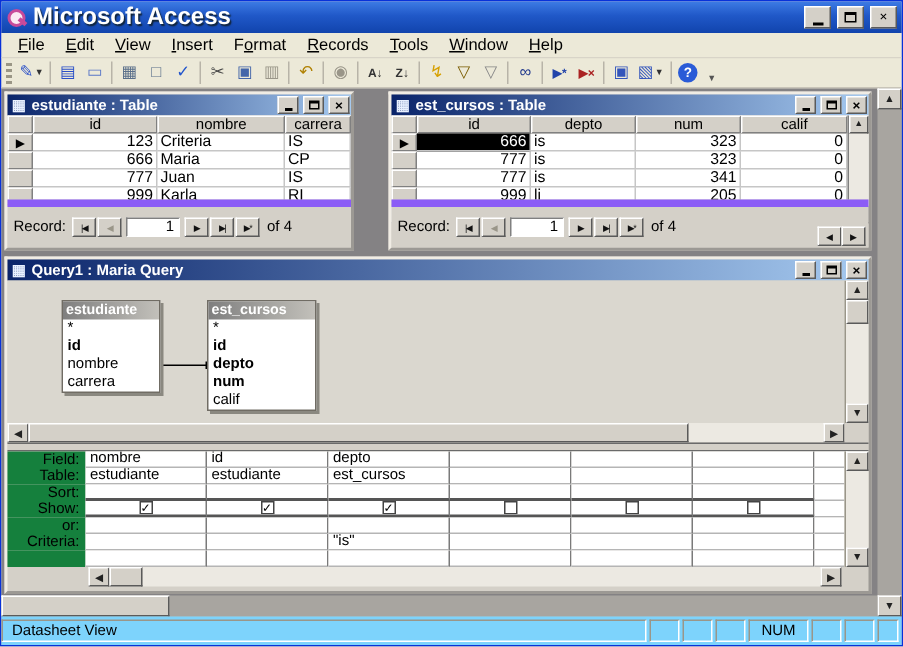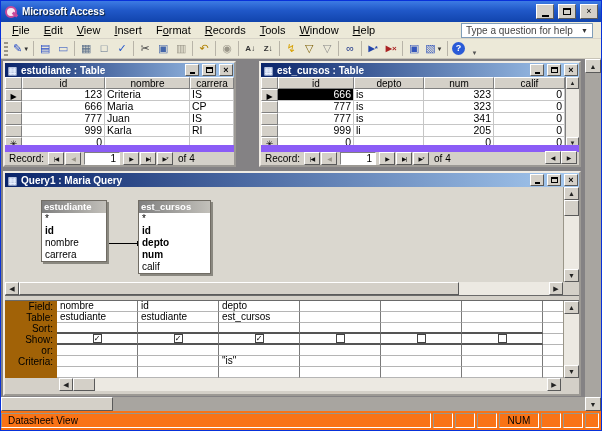--- a/index.html
+++ b/index.html
@@ -4,21 +4,21 @@
 <style>
   * { box-sizing: border-box; margin: 0; padding: 0; }
   html,body { width:602px; height:431px; overflow:hidden; }
   body { font-family:"Liberation Sans", sans-serif; font-size:11px; background:#d4d0c8; }
   .app { position:relative; width:602px; height:431px; border:1px solid #0831d9; background:#ece9d8; }
 
   
   .titlebar { position:absolute; left:0; top:0; right:0; height:21px;
     background:linear-gradient(180deg,#3d7be4 0%,#2058c8 45%,#1144ad 100%);
     display:flex; align-items:center; padding:0 3px; gap:4px; }
-  .titlebar .title { color:#fff; font-weight:bold; font-size:10px; flex:1;
+  .titlebar .title { color:#fff; font-weight:bold; font-size:16px; flex:1;
     text-shadow:1px 1px 1px #123; white-space:nowrap; }
   .app-icon { width:14px; height:14px; position:relative; flex:0 0 14px; }
   .app-icon::before { content:""; position:absolute; left:1px; top:1px; width:8px; height:8px;
     border:2px solid #c84a9a; border-radius:50%; background:#fbe9f3; }
   .app-icon::after { content:""; position:absolute; left:8px; top:8px; width:6px; height:3px;
     background:#c84a9a; transform:rotate(40deg); }
   .winbtn { width:18px; height:15px; background:#d4d0c8; border:1px solid;
     border-color:#fff #5a5a5a #5a5a5a #fff; display:flex; align-items:center; justify-content:center;
     font-size:9px; color:#000; line-height:1; }
   .winbtn i { font-style:normal; }
@@ -75,22 +75,22 @@
     line-height:11px; padding:0 2px; overflow:hidden; white-space:nowrap; }
   .ds-cell.num { text-align:right; }
   .ds-cell.cellsel { background:#000; color:#fff; }
 
   .ds-vscroll { position:absolute; top:14px; width:14px; background:#ece9e2; border-left:1px solid #808080; }
   .sb-btn { width:100%; height:12px; background:#d4d0c8; border:1px solid; border-color:#fff #5a5a5a #5a5a5a #fff;
     font-size:6px; display:flex; align-items:center; justify-content:center; color:#222; }
   .ds-vscroll .sb-btn.bot { position:absolute; bottom:0; }
 
   
-  .recnavbar { position:absolute; left:0; right:0; bottom:0; height:20px; background:#d4d0c8;
-    border-top:7px solid #8b5cf6; display:flex; align-items:center; padding-left:4px; gap:1px; }
+  .recnavbar { position:absolute; left:0; right:0; bottom:0; height:32px; background:#d4d0c8;
+    border-top:5px solid #8b5cf6; display:flex; align-items:center; padding-left:4px; gap:1px; }
   .recnavbar .rlabel { font-size:10px; margin-right:3px; }
   .navbtn { width:16px; height:13px; background:#d4d0c8; border:1px solid; border-color:#fff #5a5a5a #5a5a5a #fff;
     font-size:6px; display:flex; align-items:center; justify-content:center; color:#111; letter-spacing:-1px; }
   .navbtn.dis { color:#9a9689; }
   .recbox { width:36px; height:13px; background:#fff; border:1px solid; border-color:#808080 #fff #fff #808080;
     font-size:10px; text-align:right; padding-right:3px; line-height:12px; margin:0 2px; }
   .oflabel { font-size:10px; margin-left:4px; }
   .mini-hscroll { position:absolute; right:2px; bottom:1px; display:flex; }
   .mini-hscroll .navbtn { letter-spacing:0; }
 
@@ -113,21 +113,21 @@
   .dia-hscroll .thumb { flex:0 0 440px; background:#d4d0c8; border:1px solid; border-color:#fff #5a5a5a #5a5a5a #fff; }
   .dia-hscroll .track { flex:1; }
   .dia-hscroll .sb-btn.right { margin-left:auto; }
   .corner { position:absolute; right:0; top:109px; width:16px; height:13px; background:#d4d0c8; }
 
   .splitter { position:absolute; left:0; right:0; top:122px; height:6px; background:#d4d0c8;
     border-top:1px solid #6a6a6a; border-bottom:1px solid #6a6a6a; }
 
   .grid-wrap { position:absolute; left:0; right:0; top:128px; height:77px; background:#d4d0c8; }
   .qrow { display:flex; height:11px; }
-  .qlabel { flex:0 0 52px; background:#a16207; font-size:10px; text-align:right; padding-right:4px; line-height:11px; }
+  .qlabel { flex:0 0 52px; background:#15803d; font-size:10px; text-align:right; padding-right:4px; line-height:11px; }
   .qcell { flex:0 0 81px; background:#fff; border-right:1px solid #7a7a7a; border-bottom:1px solid #b5b5b5;
     font-size:10px; line-height:10px; padding-left:3px; overflow:hidden; white-space:nowrap; }
   .qrow.thick .qcell { border-bottom:2px solid #555; }
   .qrow.showrow .qcell { display:flex; align-items:center; justify-content:center; padding-left:0; }
   .cb { width:9px; height:9px; border:1px solid #444; background:#fff; font-size:8px; line-height:8px;
     text-align:center; color:#000; }
   .qfill { flex:0 0 20px; background:#fff; border-bottom:1px solid #b5b5b5; }
   .grid-vscroll { position:absolute; right:0; top:0; bottom:0; width:16px; background:#ece9e2; border-left:1px solid #9a9689; }
   .grid-vscroll .sb-btn { height:13px; font-size:7px; }
   .grid-vscroll .sb-btn.bot { position:absolute; bottom:0; }
@@ -137,21 +137,21 @@
   .grid-hscroll .track { flex:1; }
 
   
   .mdi-vscroll { position:absolute; right:0; top:0; bottom:0; width:16px; background:#a8a5a0; }
   .mdi-vscroll .sb-btn { height:14px; font-size:7px; }
   .mdi-vscroll .sb-btn.bot { position:absolute; bottom:0; }
   .mdi-hscroll { position:absolute; left:0; right:16px; bottom:0; height:14px; background:#a8a5a0; display:flex; }
   .mdi-hscroll .thumb { flex:0 0 112px; background:#d4d0c8; border:1px solid; border-color:#fff #5a5a5a #5a5a5a #fff; }
 
   
-  .statusbar { position:absolute; left:0; bottom:0; right:0; height:19px; background:#f97316;
+  .statusbar { position:absolute; left:0; bottom:0; right:0; height:19px; background:#7dd3fc;
     display:flex; align-items:center; gap:2px; padding:2px 2px 2px 0; }
   .sp { height:15px; border:1px solid; border-color:#9a9689 #fff #fff #9a9689; font-size:10px;
     display:flex; align-items:center; padding-left:6px; color:#000; }
   .sp.big { flex:1; }
   .sp.s20 { flex:0 0 20px; } .sp.s40 { flex:0 0 40px; justify-content:center; padding-left:0; } .sp.s14 { flex:0 0 14px; }
 </style>
 </head>
 <body>
 
 <div class="app">
@@ -173,24 +173,20 @@
         <span class="mi"><u>F</u>ile</span>
         <span class="mi"><u>E</u>dit</span>
         <span class="mi"><u>V</u>iew</span>
         <span class="mi"><u>I</u>nsert</span>
         <span class="mi">F<u>o</u>rmat</span>
         <span class="mi"><u>R</u>ecords</span>
         <span class="mi"><u>T</u>ools</span>
         <span class="mi"><u>W</u>indow</span>
         <span class="mi"><u>H</u>elp</span>
       </span>
-    <span class="helpbox">
-      <span>Type a question for help</span>
-      <span class="dd">▼</span>
-    </span>
   </div>
 
   <div class="toolbar">
     <span class="grip"></span>
     <span id="toolbar-items" style="display:flex; align-items:center;">
         <span class="tb">
           <span style="color: rgb(43, 80, 200);">✎</span>
           <span class="ddarrow">▼</span>
         </span>
         <span class="tsep"></span>

